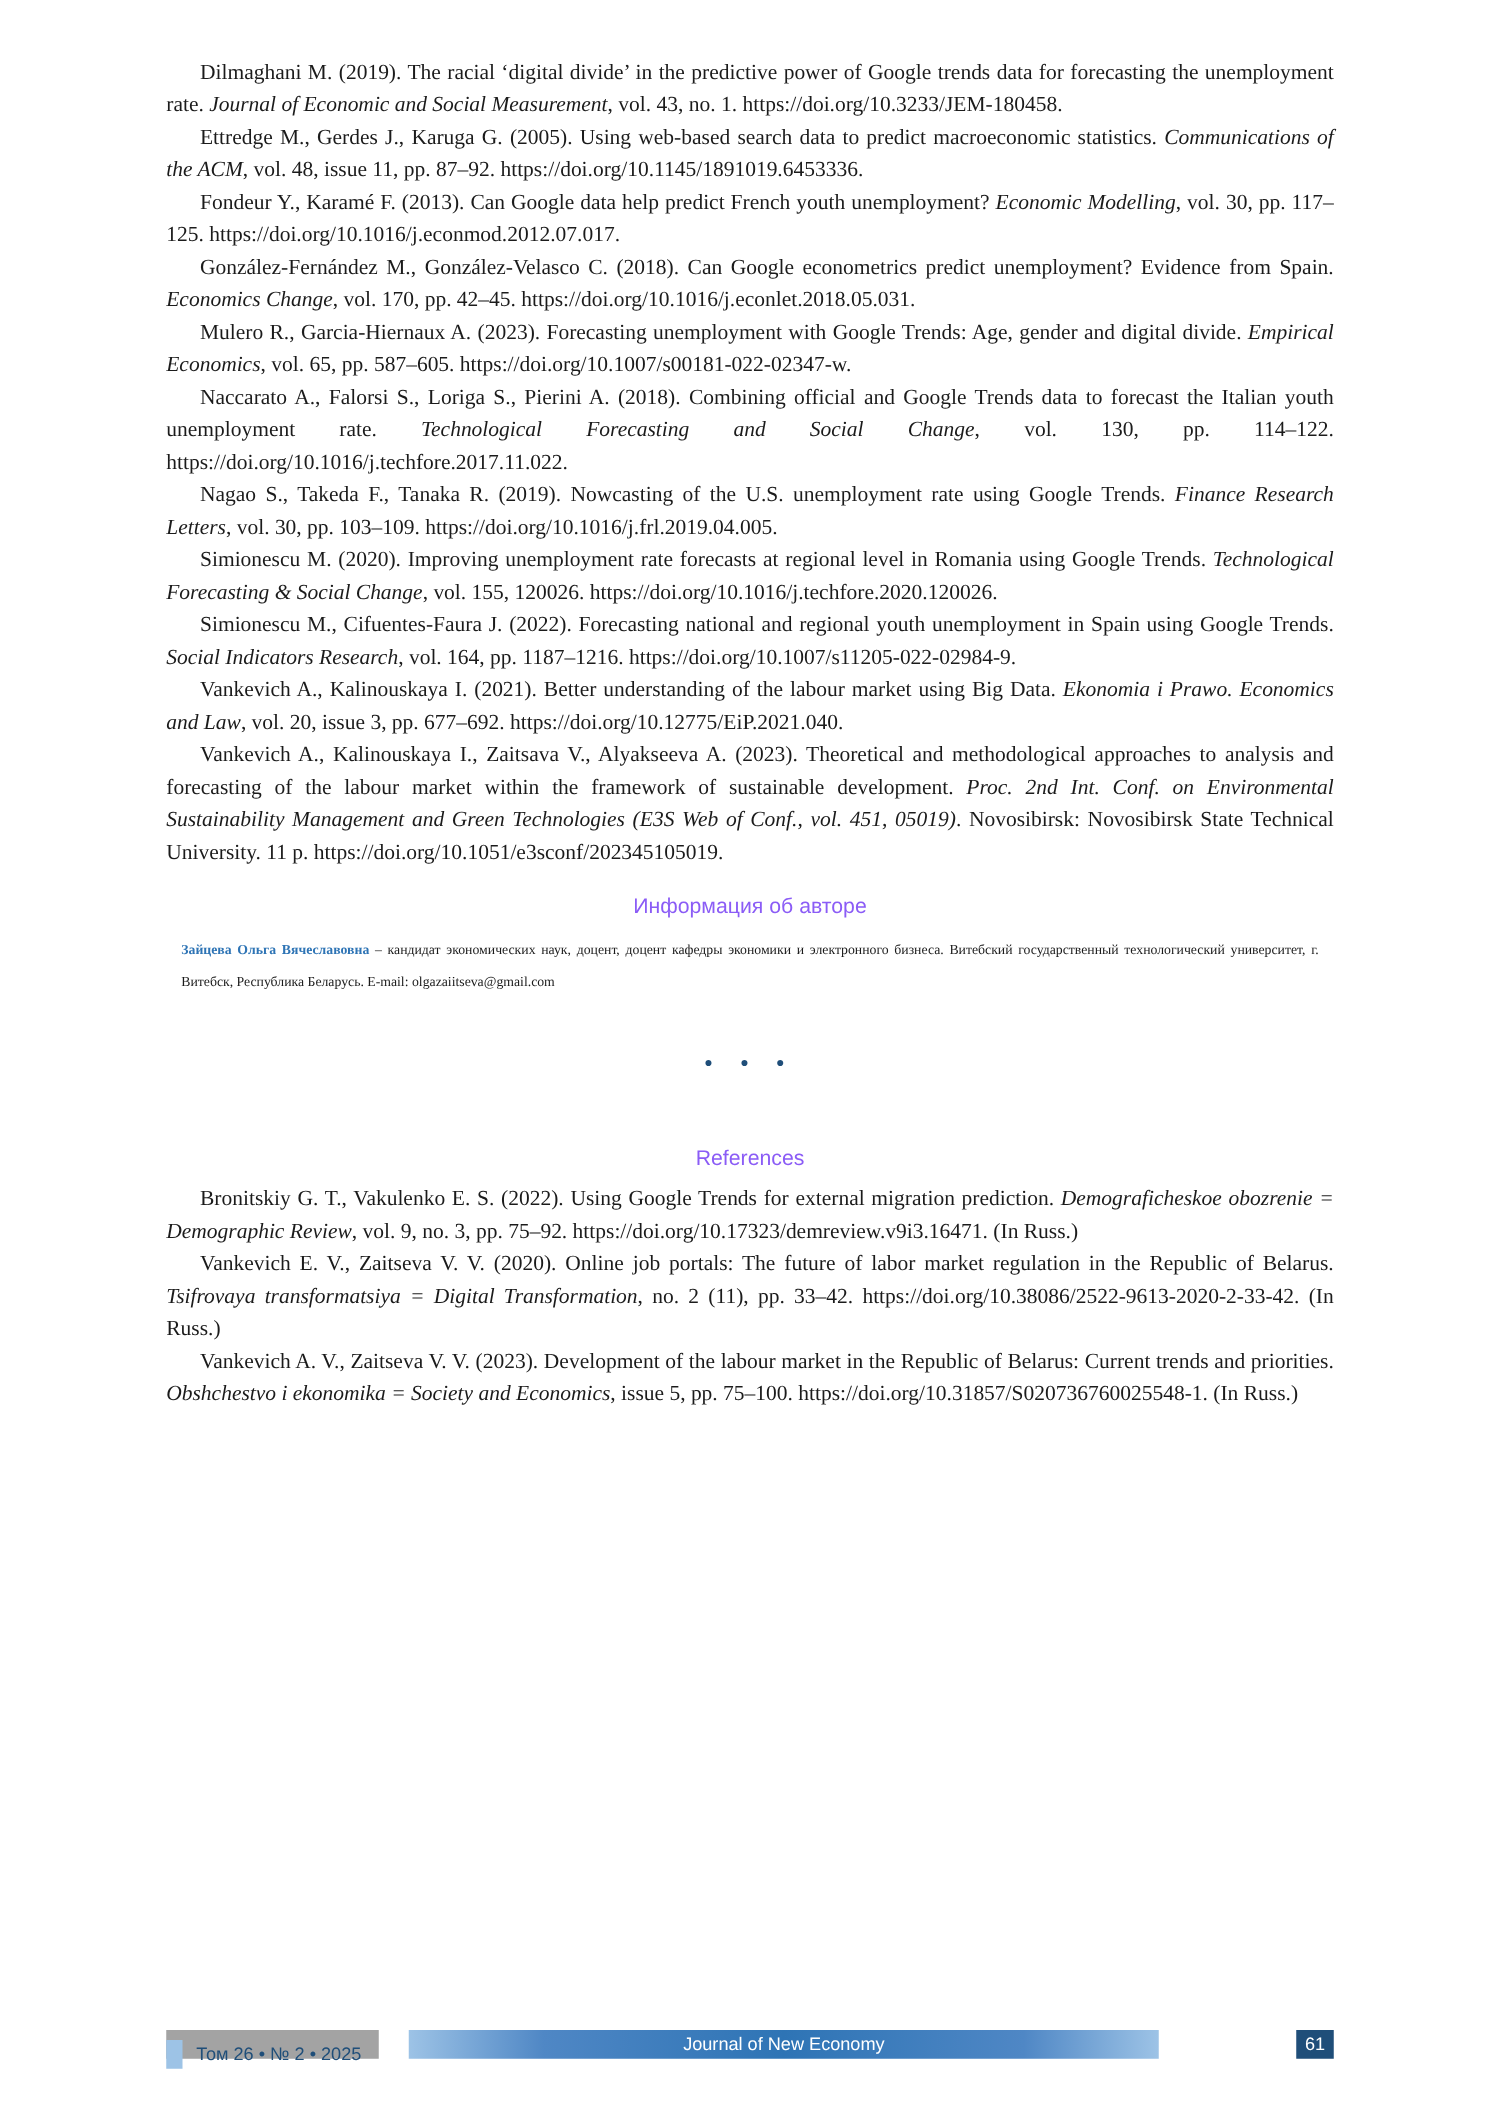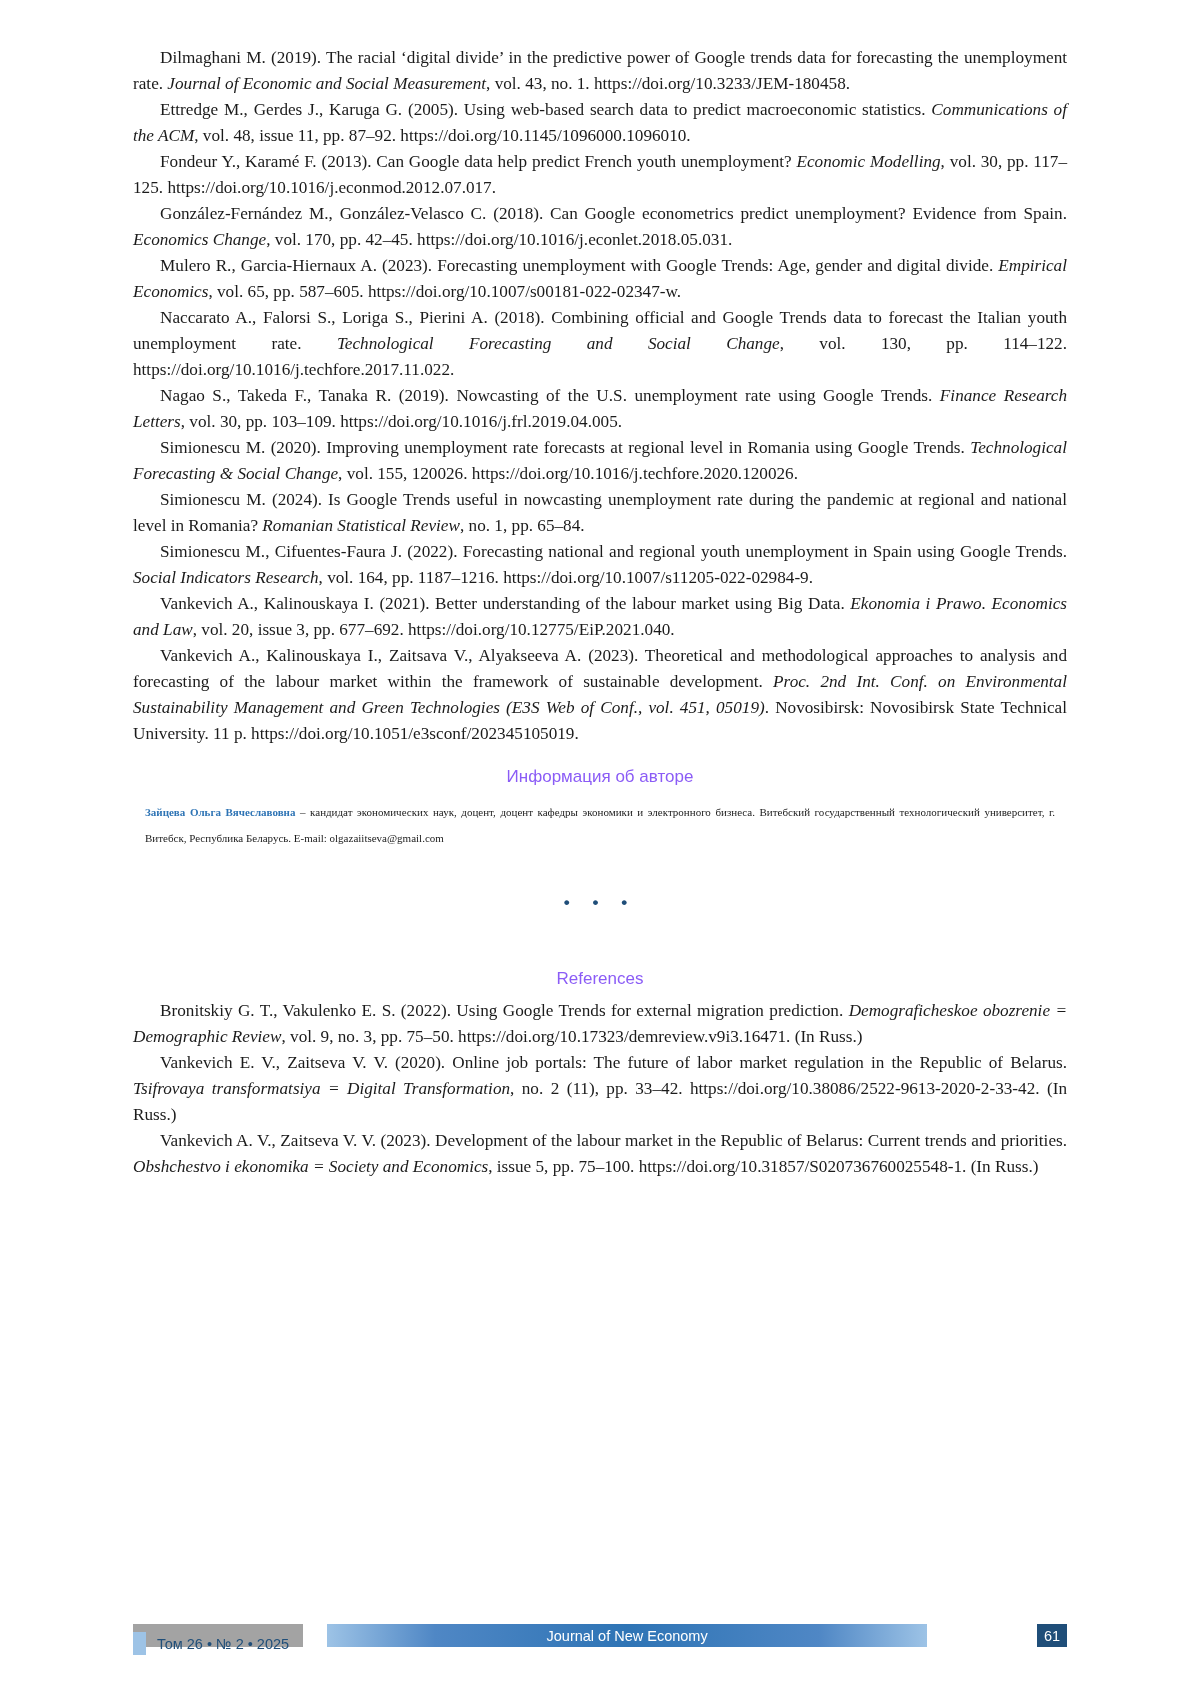--- a/index.html
+++ b/index.html
@@ -70,43 +70,42 @@
 <body>
 
 <div class="page">
   <div class="content">
 
 
     <main>
 
       <div>
           <p class="ref"><span>Dilmaghani M. (2019). The racial ‘digital divide’ in the predictive power of Google trends data for forecasting the unemployment rate. </span><span class="it">Journal of Economic and Social Measurement</span><span>, vol. 43, no. 1. https://doi.org/10.3233/JEM-180458.</span></p>
-          <p class="ref"><span>Ettredge M., Gerdes J., Karuga G. (2005). Using web-based search data to predict macroeconomic statistics. </span><span class="it">Communications of the ACM</span><span>, vol. 48, issue 11, pp. 87–92. https://doi.org/10.1145/1096000.1096010.</span></p>
+          <p class="ref"><span>Ettredge M., Gerdes J., Karuga G. (2005). Using web-based search data to predict macroeconomic statistics. </span><span class="it">Communications of the ACM</span><span>, vol. 48, issue 11, pp. 87–92. https://doi.org/10.1145/1891019.6453336.</span></p>
           <p class="ref"><span>Fondeur Y., Karamé F. (2013). Can Google data help predict French youth unemployment? </span><span class="it">Economic Modelling</span><span>, vol. 30, pp. 117–125. https://doi.org/10.1016/j.econmod.2012.07.017.</span></p>
           <p class="ref"><span>González-Fernández M., González-Velasco C. (2018). Can Google econometrics predict unemployment? Evidence from Spain. </span><span class="it">Economics Change</span><span>, vol. 170, pp. 42–45. https://doi.org/10.1016/j.econlet.2018.05.031.</span></p>
           <p class="ref"><span>Mulero R., Garcia-Hiernaux A. (2023). Forecasting unemployment with Google Trends: Age, gender and digital divide. </span><span class="it">Empirical Economics</span><span>, vol. 65, pp. 587–605. https://doi.org/10.1007/s00181-022-02347-w.</span></p>
           <p class="ref"><span>Naccarato A., Falorsi S., Loriga S., Pierini A. (2018). Combining official and Google Trends data to forecast the Italian youth unemployment rate. </span><span class="it">Technological Forecasting and Social Change</span><span>, vol. 130, pp. 114–122. https://doi.org/10.1016/j.techfore.2017.11.022.</span></p>
           <p class="ref"><span>Nagao S., Takeda F., Tanaka R. (2019). Nowcasting of the U.S. unemployment rate using Google Trends. </span><span class="it">Finance Research Letters</span><span>, vol. 30, pp. 103–109. https://doi.org/10.1016/j.frl.2019.04.005.</span></p>
           <p class="ref"><span>Simionescu M. (2020). Improving unemployment rate forecasts at regional level in Romania using Google Trends. </span><span class="it">Technological Forecasting &amp; Social Change</span><span>, vol. 155, 120026. https://doi.org/10.1016/j.techfore.2020.120026.</span></p>
-          <p class="ref"><span>Simionescu M. (2024). Is Google Trends useful in nowcasting unemployment rate during the pandemic at regional and national level in Romania? </span><span class="it">Romanian Statistical Review</span><span>, no. 1, pp. 65–84.</span></p>
           <p class="ref"><span>Simionescu M., Cifuentes-Faura J. (2022). Forecasting national and regional youth unemployment in Spain using Google Trends. </span><span class="it">Social Indicators Research</span><span>, vol. 164, pp. 1187–1216. https://doi.org/10.1007/s11205-022-02984-9.</span></p>
           <p class="ref"><span>Vankevich A., Kalinouskaya I. (2021). Better understanding of the labour market using Big Data. </span><span class="it">Ekonomia i Prawo. Economics and Law</span><span>, vol. 20, issue 3, pp. 677–692. https://doi.org/10.12775/EiP.2021.040.</span></p>
           <p class="ref"><span>Vankevich A., Kalinouskaya I., Zaitsava V., Alyakseeva A. (2023). Theoretical and methodological approaches to analysis and forecasting of the labour market within the framework of sustainable development. </span><span class="it">Proc. 2nd Int. Conf. on Environmental Sustainability Management and Green Technologies (E3S Web of Conf., vol. 451, 05019)</span><span>. Novosibirsk: Novosibirsk State Technical University. 11 p. https://doi.org/10.1051/e3sconf/202345105019.</span></p>
         </div>
 
       <h2 class="section-heading author-heading">Информация об авторе</h2>
 
       <p class="author"><span class="author-name">Зайцева Ольга Вячеславовна</span><span> – кандидат экономических наук, доцент, доцент кафедры экономики и электронного бизнеса. Витебский государственный технологический университет, г. Витебск, Республика Беларусь. E-mail: olgazaiitseva@gmail.com</span></p>
 
       <div class="dots">• • •</div>
 
       <h2 class="section-heading refs-heading">References</h2>
 
       <div>
-          <p class="ref"><span>Bronitskiy G. T., Vakulenko E. S. (2022). Using Google Trends for external migration prediction. </span><span class="it">Demograficheskoe obozrenie = Demographic Review</span><span>, vol. 9, no. 3, pp. 75–50. https://doi.org/10.17323/demreview.v9i3.16471. (In Russ.)</span></p>
+          <p class="ref"><span>Bronitskiy G. T., Vakulenko E. S. (2022). Using Google Trends for external migration prediction. </span><span class="it">Demograficheskoe obozrenie = Demographic Review</span><span>, vol. 9, no. 3, pp. 75–92. https://doi.org/10.17323/demreview.v9i3.16471. (In Russ.)</span></p>
           <p class="ref"><span>Vankevich E. V., Zaitseva V. V. (2020). Online job portals: The future of labor market regulation in the Republic of Belarus. </span><span class="it">Tsifrovaya transformatsiya = Digital Transformation</span><span>, no. 2 (11), pp. 33–42. https://doi.org/10.38086/2522-9613-2020-2-33-42. (In Russ.)</span></p>
           <p class="ref"><span>Vankevich A. V., Zaitseva V. V. (2023). Development of the labour market in the Republic of Belarus: Current trends and priorities. </span><span class="it">Obshchestvo i ekonomika = Society and Economics</span><span>, issue 5, pp. 75–100. https://doi.org/10.31857/S020736760025548-1. (In Russ.)</span></p>
         </div>
 
     </main>
   </div>
 
   <footer>
     <div class="foot-left">
       <span class="foot-left-square"></span>

